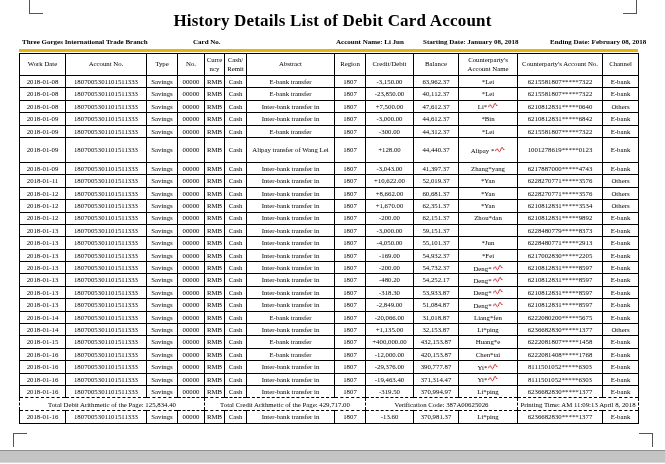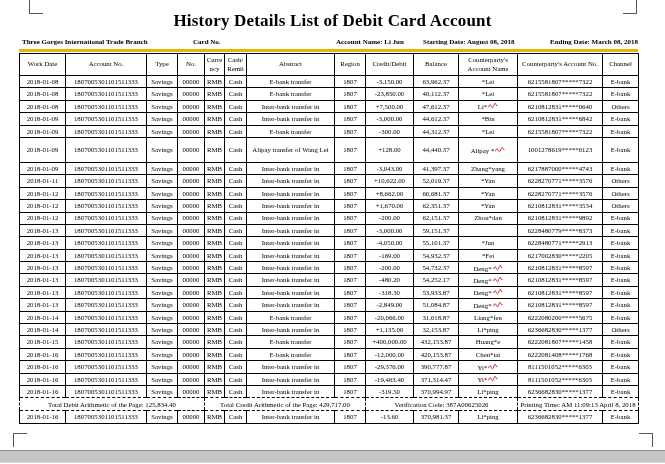--- a/index.html
+++ b/index.html
@@ -55,22 +55,22 @@
 <div class="crop crop-tr"></div>
 <div class="crop crop-bl"></div>
 <div class="crop crop-br"></div>
 
 <div class="title">History Details List of Debit Card Account</div>
 
 <div class="meta">
   <span class="m-branch">Three Gorges International Trade Branch</span>
   <span class="m-card">Card No.</span>
   <span class="m-acct">Account Name: Li Jun</span>
-  <span class="m-start">Starting Date: August 08, 2018</span>
-  <span class="m-end">Ending Date: March 08, 2018</span>
+  <span class="m-start">Starting Date: January 08, 2018</span>
+  <span class="m-end">Ending Date: February 08, 2018</span>
 </div>
 
 <table class="acct">
   <colgroup>
       <col style="width: 46px;">
       <col style="width: 81px;">
       <col style="width: 31px;">
       <col style="width: 27px;">
       <col style="width: 20px;">
       <col style="width: 22px;">

